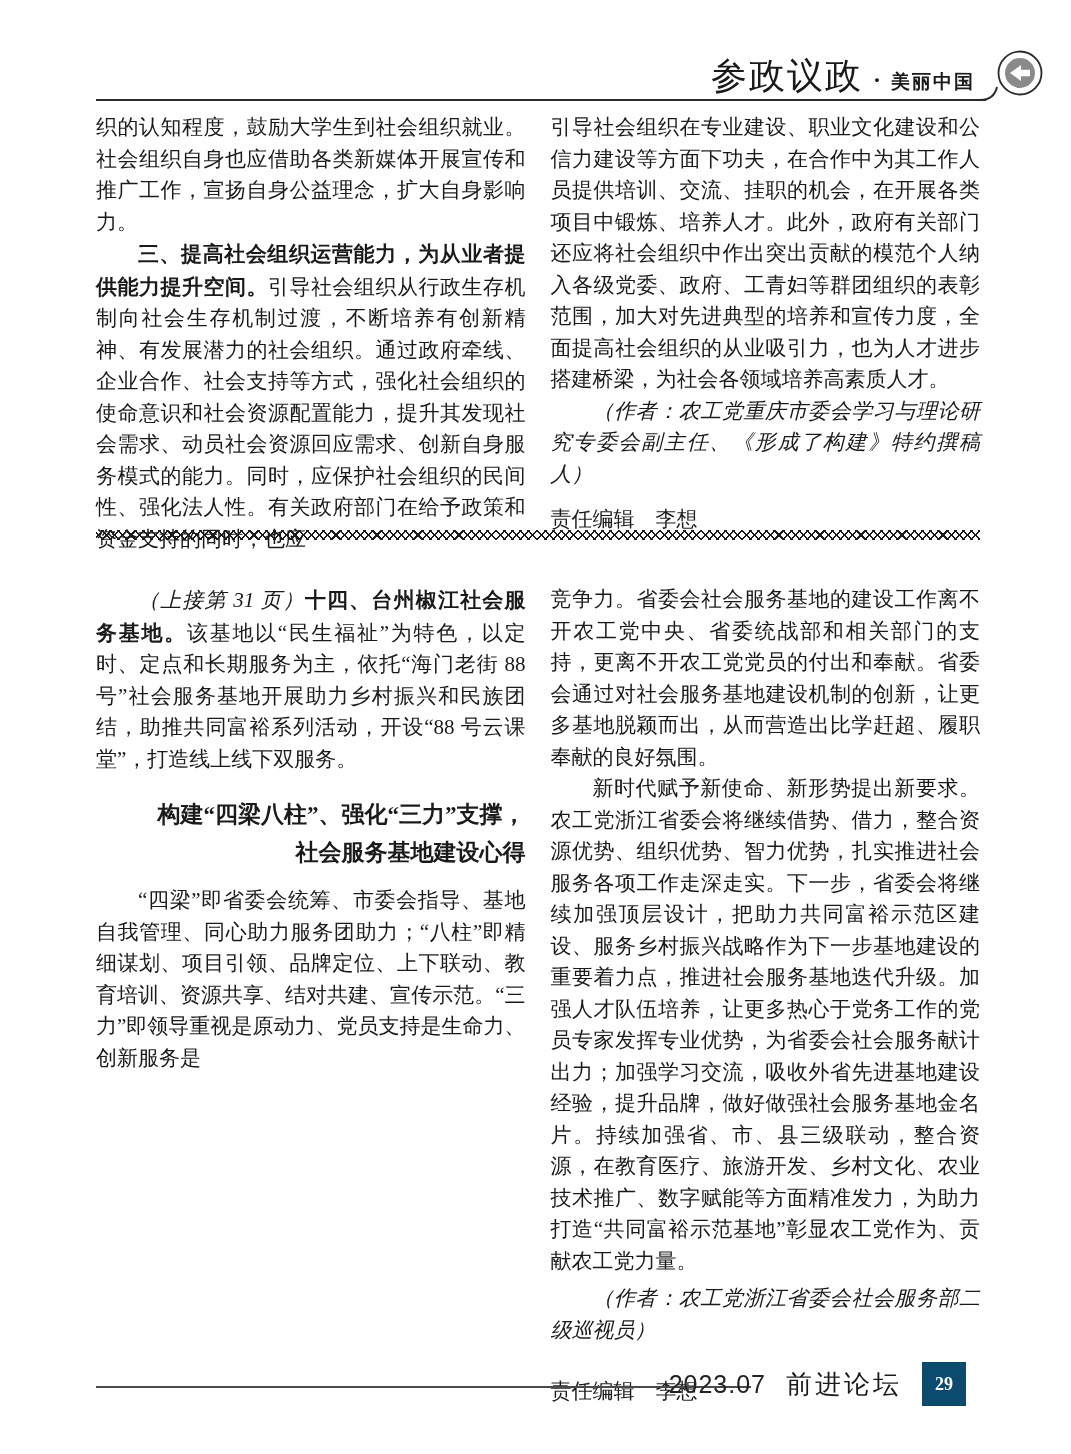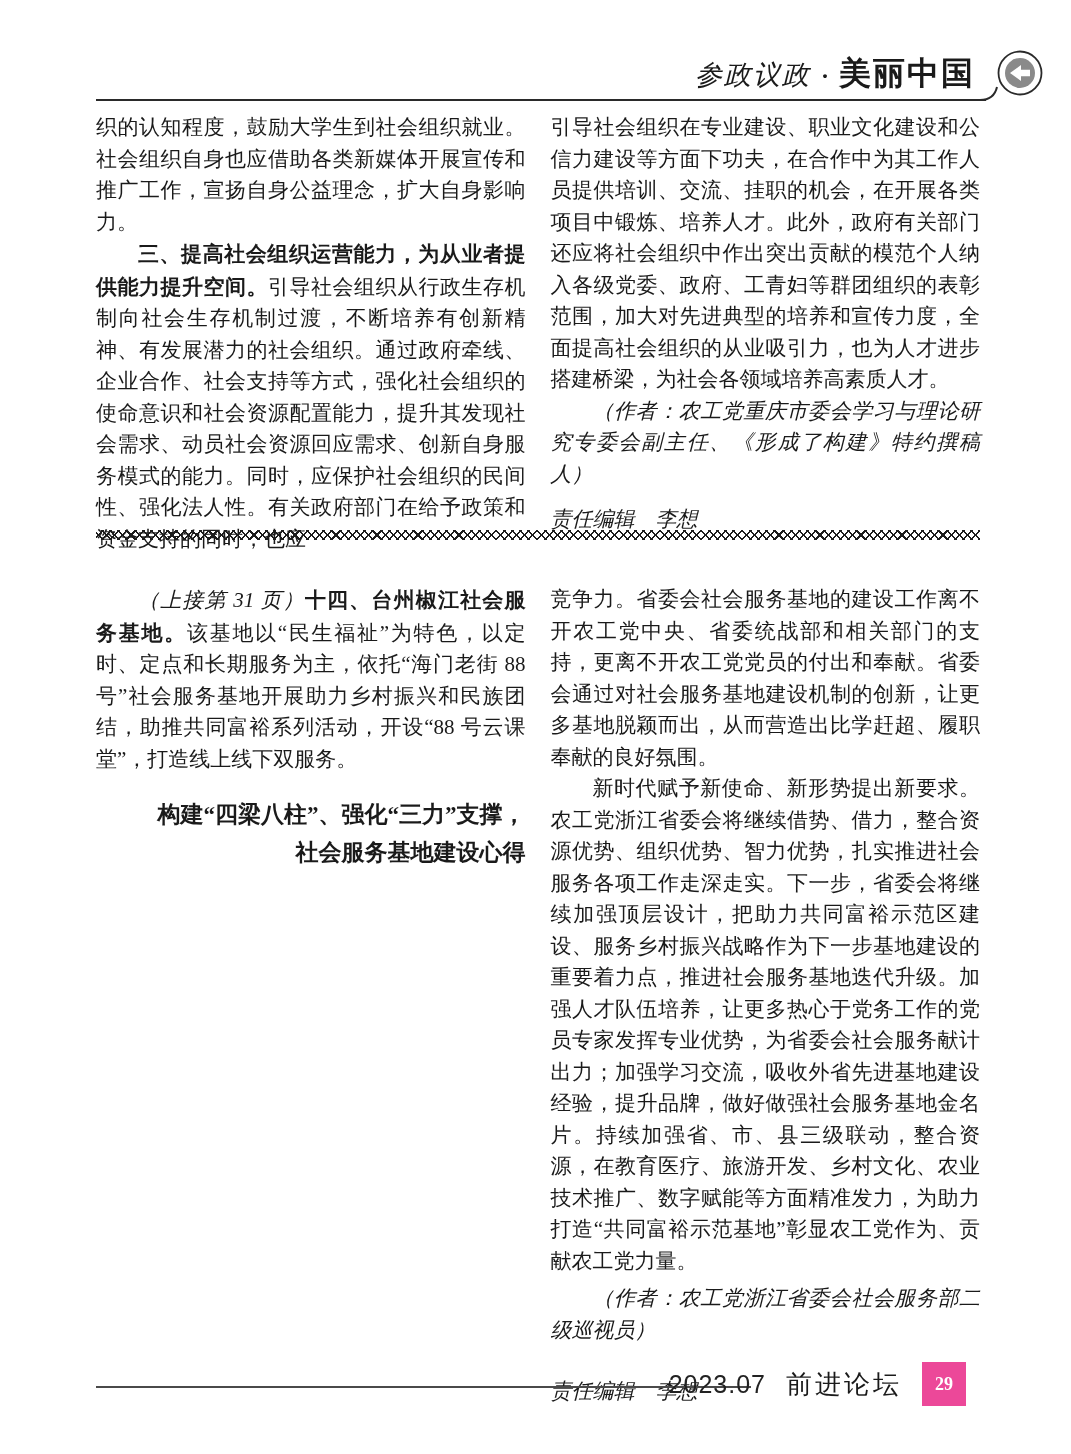--- a/index.html
+++ b/index.html
@@ -13,27 +13,27 @@
     color:#1a1a1a;
   }
 
   
   .header-text {
     position:absolute; top:52px; right:96px;
     display:flex; align-items:baseline; gap:10px;
     white-space:nowrap;
   }
   .header-category {
-    font-style:italic; font-size:27px;
+    font-size:36px;
     font-family:"Liberation Serif", serif;
     letter-spacing:2px;
   }
   .header-dot { font-size:24px; font-weight:bold; }
   .header-section {
-    font-weight:700; font-size:32px;
+    font-weight:700; font-size:19px;
     font-family:"Liberation Sans", sans-serif;
     letter-spacing:2px;
   }
   .header-icon { position:absolute; top:45px; left:980px; }
   .header-rule {
     position:absolute; top:99px; left:96px; width:890px; height:2px;
     background:#2a2a2a;
   }
 
   
@@ -50,21 +50,20 @@
   }
   .noindent { text-indent:0 !important; }
   .bold-lead {
     font-weight:700;
     font-family:"Liberation Sans", sans-serif;
   }
   .kaiti { font-style:italic; }
   .editor-line {
     text-align:left;
     text-indent:0 !important;
-    font-style:italic;
     padding-right:6px;
   }
   .mt14 { margin-top:14px !important; }
   .mt30 { margin-top:30px !important; }
 
   
   .article-heading {
     margin:21px 0 13px 0;
     text-align:right;
     font-weight:700;
@@ -90,21 +89,21 @@
     position:absolute; top:1362px; right:105px;
     display:flex; align-items:center; gap:20px;
   }
   .footer-issue {
     font-family:"Liberation Sans", sans-serif;
     font-size:25px; color:#222; letter-spacing:1px;
   }
   .footer-journal { font-size:26px; letter-spacing:3px; }
   .footer-badge {
     width:44px; height:44px;
-    background:#ec4899; color:#ffffff;
+    background:#0c4a6e; color:#ffffff;
     font-weight:700; font-size:18px;
     display:flex; align-items:center; justify-content:center;text-align:center;
   }
 </style>
 </head>
 <body>
 
 <div class="page">
 
   <div class="header-text">
@@ -134,20 +133,21 @@
 
   <div class="divider"></div>
 
   <div class="cols body-text" style="top:584px;">
     <div class="col">
       <p><span class="kaiti">（上接第 31 页）</span><span class="bold-lead">十四、台州椒江社会服务基地。</span><span>该基地以“民生福祉”为特色，以定时、定点和长期服务为主，依托“海门老街 88 号”社会服务基地开展助力乡村振兴和民族团结，助推共同富裕系列活动，开设“88 号云课堂”，打造线上线下双服务。</span></p>
       <div class="article-heading">
         <div>构建“四梁八柱”、强化“三力”支撑，</div>
         <div>社会服务基地建设心得</div>
       </div>
+      <p><span>“四梁”即省委会统筹、市委会指导、基地自我管理、同心助力服务团助力；“八柱”即精细谋划、项目引领、品牌定位、上下联动、教育培训、资源共享、结对共建、宣传示范。“三力”即领导重视是原动力、党员支持是生命力、创新服务是</span></p>
     </div>
     <div class="col">
       <p class="noindent"><span>竞争力。省委会社会服务基地的建设工作离不开农工党中央、省委统战部和相关部门的支持，更离不开农工党党员的付出和奉献。省委会通过对社会服务基地建设机制的创新，让更多基地脱颖而出，从而营造出比学赶超、履职奉献的良好氛围。</span></p>
       <p><span>新时代赋予新使命、新形势提出新要求。农工党浙江省委会将继续借势、借力，整合资源优势、组织优势、智力优势，扎实推进社会服务各项工作走深走实。下一步，省委会将继续加强顶层设计，把助力共同富裕示范区建设、服务乡村振兴战略作为下一步基地建设的重要着力点，推进社会服务基地迭代升级。加强人才队伍培养，让更多热心于党务工作的党员专家发挥专业优势，为省委会社会服务献计出力；加强学习交流，吸收外省先进基地建设经验，提升品牌，做好做强社会服务基地金名片。持续加强省、市、县三级联动，整合资源，在教育医疗、旅游开发、乡村文化、农业技术推广、数字赋能等方面精准发力，为助力打造“共同富裕示范基地”彰显农工党作为、贡献农工党力量。</span></p>
       <p class="kaiti" style="margin-top:6px;"><span>（作者：农工党浙江省委会社会服务部二级巡视员）</span></p>
       <p class="editor-line mt30"><span>责任编辑　李想</span></p>
     </div>
   </div>
 
   <div class="footer-rule"></div>

